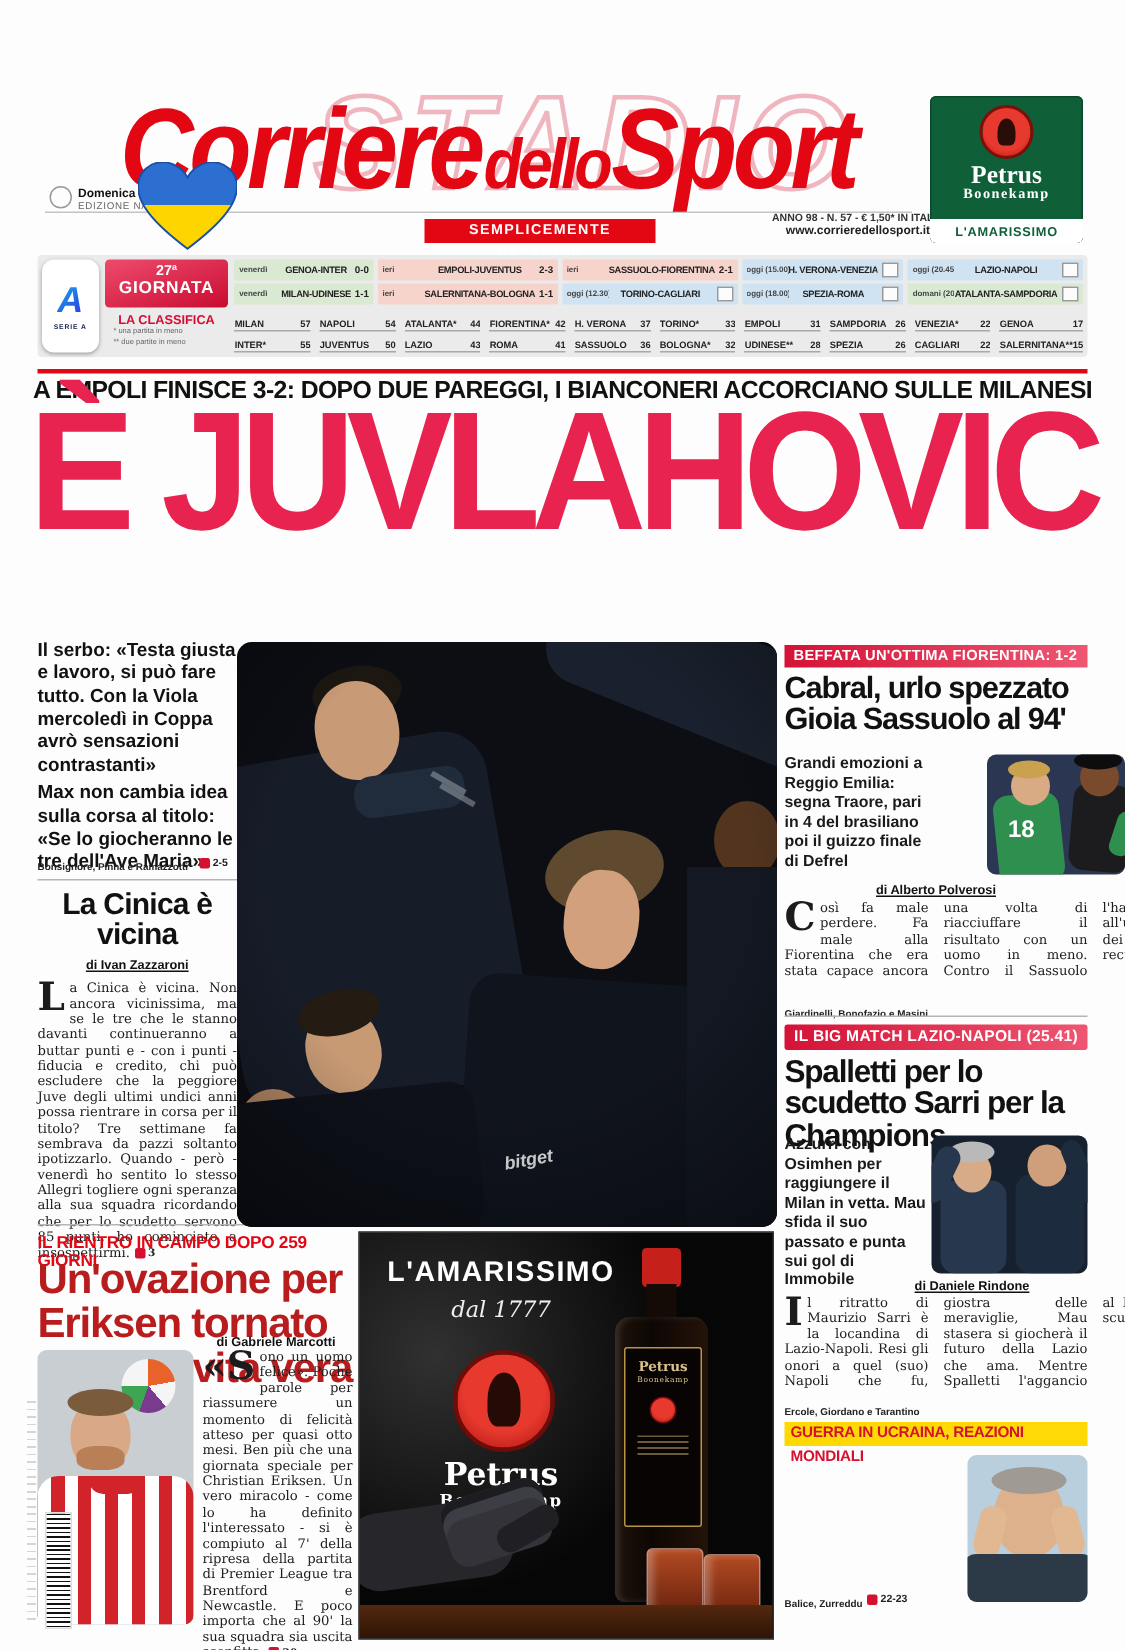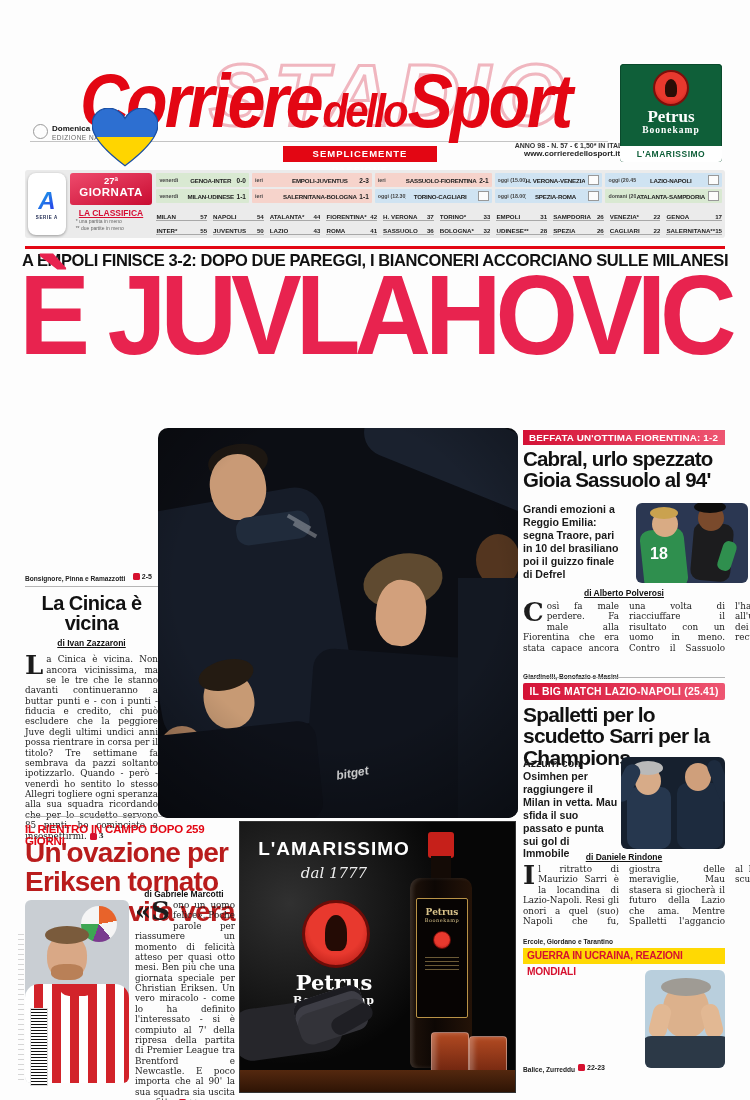--- a/index.html
+++ b/index.html
@@ -28,21 +28,21 @@
   .p-strip{position:absolute;bottom:0;left:0;right:0;height:16px;background:#fff;border-radius:0 0 4px 4px;color:#0f5f39;font-weight:800;font-size:8.5px;line-height:16px;letter-spacing:.5px;}
   
   .results{top:170px;left:25px;width:700px;height:68px;background:#ebebeb;border-radius:3px;display:flex;gap:4px;padding:3px;box-sizing:border-box;z-index:3;}
   .sa-tile{width:40px;background:#fff;border-radius:8px;box-shadow:0 1px 3px rgba(0,0,0,.35);display:flex;flex-direction:column;align-items:center;justify-content:center;}
   .sa-a{font-size:24px;font-weight:900;font-style:italic;color:#2356d6;line-height:1;background:linear-gradient(135deg,#19b2e8,#2b2ee8);-webkit-background-clip:text;background-clip:text;-webkit-text-fill-color:transparent;}
   .sa-cap{font-size:4.5px;font-weight:800;color:#16214a;letter-spacing:.6px;margin-top:2px;}
   .left-labels{width:88px;display:flex;flex-direction:column;}
   .round-box{height:32px;border-radius:3px;background:linear-gradient(160deg,#ee4b6d,#c90c31);color:#fff;text-align:center;}
   .round-num{font-size:9.5px;font-weight:800;margin-top:3px;line-height:1;}
   .round-word{font-size:11.5px;font-weight:900;letter-spacing:.5px;line-height:1.2;}
-  .classifica{font-size:8.5px;font-weight:900;color:#d60d33;text-decoration:underline;text-align:center;margin-top:3px;}
+  .classifica{font-size:8.5px;font-weight:900;color:#d60d33;text-align:center;margin-top:3px;}
   .legend{font-size:5px;color:#666;line-height:1.35;padding-left:6px;}
   .fx-table{flex:1;display:flex;flex-direction:column;}
   .fx-grid{display:flex;gap:3px;height:30px;}
   .fx-col{flex:1;display:flex;flex-direction:column;gap:2px;}
   .fx-cell{flex:1;display:flex;align-items:center;padding:0 3px;border-radius:1px;}
   .fx-cell.green{background:#d9e9d2;} .fx-cell.pink{background:#f6d3cb;} .fx-cell.blue{background:#cfe3f2;}
   .fx-tag{font-size:5.3px;font-weight:800;color:#444;width:28px;overflow:hidden;white-space:nowrap;}
   .fx-match{flex:1;font-size:6.2px;font-weight:800;color:#222;text-align:center;white-space:nowrap;overflow:hidden;letter-spacing:-.2px;}
   .fx-score{font-size:6.5px;font-weight:800;color:#222;width:12px;text-align:right;}
   .fx-box{width:9px;height:8px;border:1px solid #999;background:#fcfcfc;margin-left:3px;}
@@ -77,30 +77,30 @@
   .lc-hr2{top:816px;left:25px;width:210px;}
   
   .photo{background:#0c0e14;border-radius:10px;overflow:hidden;}
   .photo-main{top:428px;left:158px;width:360px;height:390px;}
   .ph{position:absolute;}
   .sponsor{font-style:italic;color:rgba(255,255,255,.85);font-weight:700;}
   
   .fio-kicker{top:430px;left:523px;width:202px;height:15px;line-height:15px;font-size:9.8px;padding-left:6px;box-sizing:border-box;letter-spacing:.2px;}
   .fio-title{top:449px;left:523px;width:204px;font-size:20.5px;font-weight:900;line-height:1.02;letter-spacing:-.8px;color:#111;}
   .fio-stand{top:503px;left:523px;width:97px;font-size:10.6px;font-weight:800;line-height:1.22;color:#1a1a1a;}
-  .fio-photo{top:503px;left:636px;width:112px;height:80px;border-radius:6px;text-decoration:underline;}
+  .fio-photo{top:503px;left:658px;width:92px;height:80px;border-radius:6px;text-decoration:underline;}
   .fio-byline{top:588px;left:523px;width:202px;}
   .fio-body{top:601px;left:523px;width:202px;height:60px;column-count:2;column-gap:10px;}
   .fio-credits{top:665px;left:523px;width:202px;}
   .rc-hr1{top:677px;left:523px;width:202px;}
   .big-kicker{top:683px;left:523px;width:202px;height:17px;line-height:17px;text-align:center;font-size:10.4px;border-radius:2px;letter-spacing:.2px;}
   .ln-title{top:704px;left:523px;width:204px;font-size:21px;font-weight:900;line-height:1.02;letter-spacing:-.8px;color:#111;}
   .ln-stand{top:757px;left:523px;width:95px;font-size:10.6px;font-weight:800;line-height:1.22;color:#1a1a1a;}
   .ln-photo{top:757px;left:621px;width:104px;height:92px;border-radius:6px;}
-  .ln-byline{top:852px;left:523px;width:202px;}
+  .ln-byline{top:852px;left:547px;width:202px;}
   .ln-body{top:864px;left:523px;width:202px;height:64px;column-count:2;column-gap:10px;}
   .ln-credits{top:930px;left:523px;width:202px;}
   .ukr-kicker{top:948px;left:523px;width:202px;height:16px;line-height:16px;background:#ffd903;color:#d6112f;font-weight:900;font-size:10.2px;padding-left:4px;box-sizing:border-box;letter-spacing:-.2px;}
   .ukr-title{top:968px;left:523px;width:124px;font-size:19px;font-weight:900;line-height:1.07;letter-spacing:-.8px;color:#111;}
   .ukr-photo{top:970px;left:645px;width:80px;height:98px;border-radius:6px;background:#b9cfdd;}
   .ukr-credits{top:1058px;left:523px;width:202px;}
   
   .er-kicker{top:823px;left:25px;width:212px;color:#e30613;font-weight:900;font-size:11.5px;letter-spacing:-.2px;}
   .er-title{top:838px;left:25px;width:214px;font-size:28px;font-weight:900;line-height:1.05;letter-spacing:-.8px;color:#b91c1c;}
   .er-byline{top:889px;left:133px;width:102px;}
@@ -354,20 +354,24 @@
             </div>
           </div>
         </div>
     </div>
   </div>
 
   <div class="abs redline"></div>
   <div class="abs kicker1">A EMPOLI FINISCE 3-2: DOPO DUE PAREGGI, I BIANCONERI ACCORCIANO SULLE MILANESI</div>
   <div class="abs mainhead">È JUVLAHOVIC</div>
 
+  <div class="abs quote">
+    <div>Il serbo: «Testa giusta e lavoro, si può fare tutto. Con la Viola mercoledì in Coppa avrò sensazioni contrastanti»</div>
+    <div class="q2">Max non cambia idea sulla corsa al titolo: «Se lo giocheranno le tre dell'Ave Maria»</div>
+  </div>
   <div class="abs lc-credits">
     <span class="credits">Bonsignore, Pinna e Ramazzotti</span>
     <span class="pbadge">
         <i class="psq"></i>
         <b class="pnum">2-5</b>
       </span>
   </div>
   <div class="abs hrline lc-hr1"></div>
   <div class="abs cinica">
     <div class="cinica-title">La Cinica è vicina</div>
@@ -395,21 +399,21 @@
     <div class="ph" style="left:0px;top:298px;width:48px;height:54px;background:#b98a66;border-radius:50%;"></div>
     <div class="ph" style="left:-8px;top:300px;width:170px;height:100px;background:#0e1119;transform:rotate(-6deg);border-radius:18px;"></div>
     <div class="ph" style="left:128px;top:92px;width:26px;height:4px;background:rgba(255,255,255,.3);transform:rotate(30deg);"></div>
     <div class="ph" style="left:134px;top:100px;width:26px;height:4px;background:rgba(255,255,255,.3);transform:rotate(30deg);"></div>
     <div class="ph sponsor" style="left:178px;top:338px;font-size:12px;transform:rotate(-10deg);">bitget</div>
     <div class="ph" style="inset:0;background:radial-gradient(circle at 50% 40%,transparent 55%,rgba(0,0,0,.45));"></div>
   </div>
 
   <div class="abs rkicker fio-kicker">BEFFATA UN'OTTIMA FIORENTINA: 1-2</div>
   <div class="abs fio-title">Cabral, urlo spezzato Gioia Sassuolo al 94'</div>
-  <div class="abs fio-stand">Grandi emozioni a Reggio Emilia: segna Traore, pari in 10 del brasiliano poi il guizzo finale di Defrel</div>
+  <div class="abs fio-stand">Grandi emozioni a Reggio Emilia: segna Traore, pari in 4 del brasiliano poi il guizzo finale di Defrel</div>
   <div class="abs photo fio-photo" style="background:#2b3752;">
     <div class="ph" style="left:6px;top:26px;width:44px;height:60px;background:#2f8f4e;border-radius:10px;transform:rotate(-6deg);"></div>
     <div class="ph" style="left:16px;top:8px;width:26px;height:26px;background:#d9ab84;border-radius:50%;"></div>
     <div class="ph" style="left:14px;top:4px;width:28px;height:12px;background:#caa24f;border-radius:50%;"></div>
     <div class="ph" style="left:14px;top:42px;color:#fff;font-weight:900;font-size:16px;">18</div>
     <div class="ph" style="left:56px;top:20px;width:40px;height:58px;background:#1c1c1e;border-radius:10px;transform:rotate(5deg);"></div>
     <div class="ph" style="left:62px;top:2px;width:26px;height:26px;background:#7a4a2c;border-radius:50%;"></div>
     <div class="ph" style="left:58px;top:-2px;width:32px;height:12px;background:#0d0d0d;border-radius:50%;"></div>
     <div class="ph" style="left:84px;top:38px;width:14px;height:30px;background:#2f8f4e;border-radius:6px;transform:rotate(18deg);"></div>
   </div>

